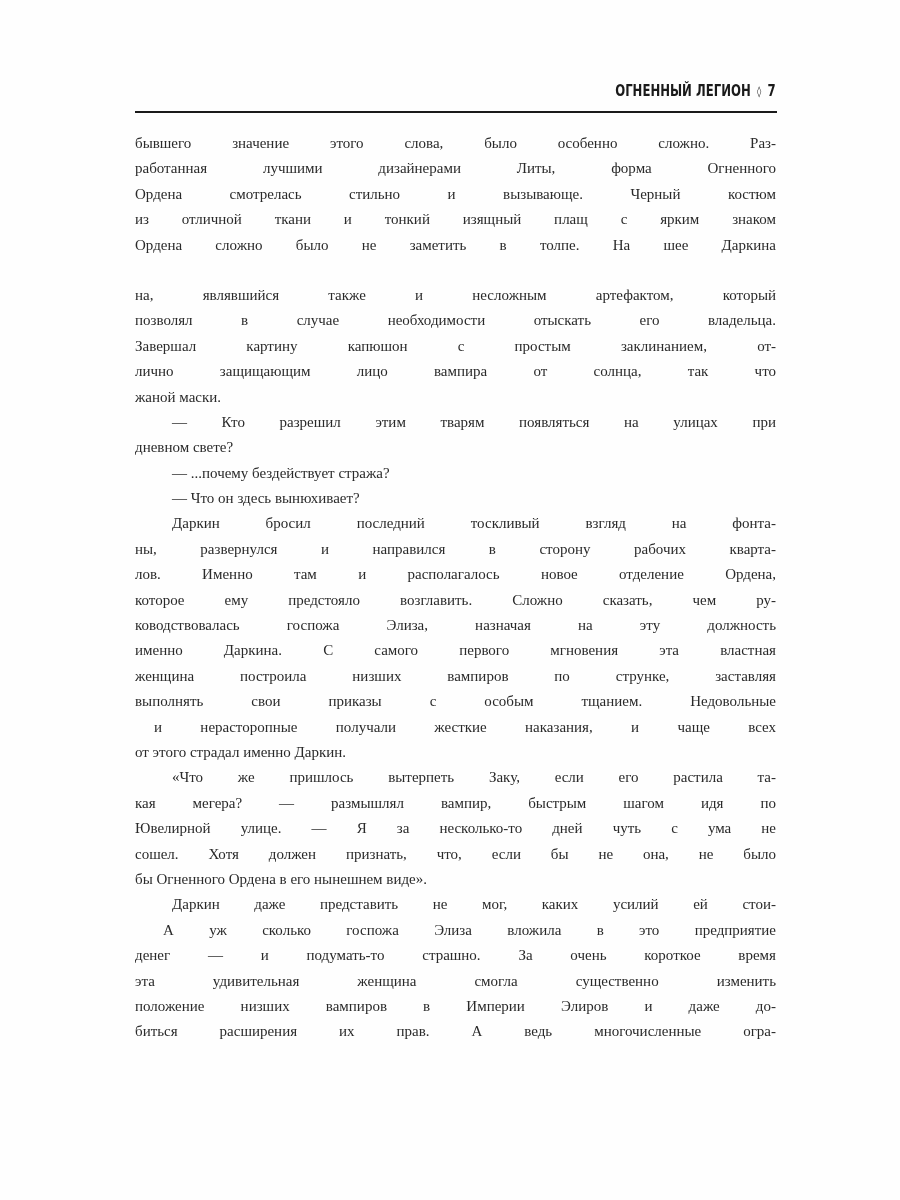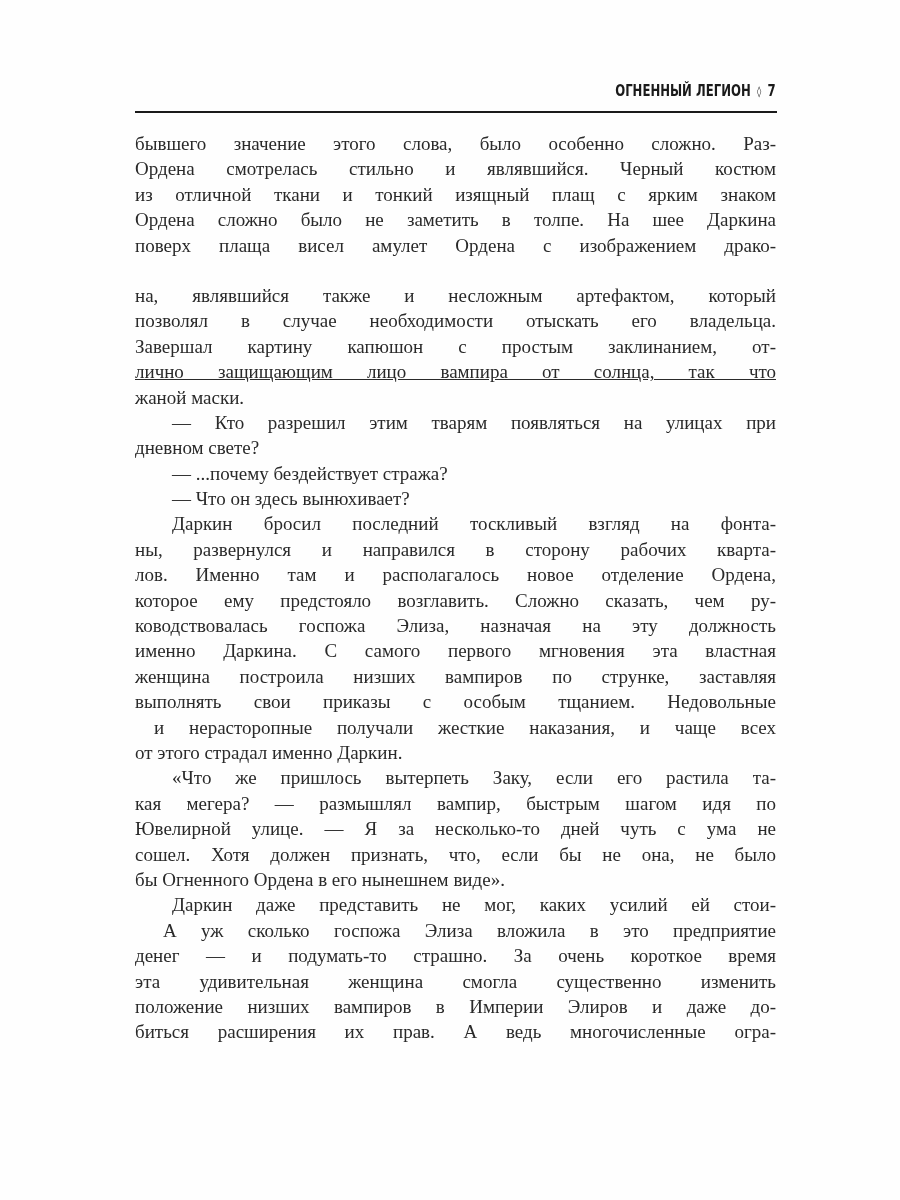--- a/index.html
+++ b/index.html
@@ -9,49 +9,49 @@
     position: absolute; right: 124px; top: 82px;
     font-family: "DejaVu Sans", sans-serif; font-weight: bold;
     font-size: 15px; letter-spacing: 0px; color: #1a1a1a;
     transform: scaleX(0.78); transform-origin: right center;
     white-space: nowrap;
   }
   .running-head .sep { margin: 0 8px; font-size: 11px; vertical-align: 1px; }
   .rule { position: absolute; left: 135px; top: 111px; width: 642px; height: 2px; background: #1a1a1a; }
   .body {
     position: absolute; left: 135px; top: 131px; width: 641px;
-    font-family: "Liberation Serif", serif; font-size: 19px;
+    font-family: "Liberation Serif", serif; font-size: 15px;
     line-height: 25.4px; color: #2a2a2a;
   }
   .line {
     display: block; white-space: nowrap; text-align: justify;
     text-align-last: justify; height: 25.4px; overflow: visible;
   }
   .line.last { text-align-last: left; }
   .line.indent { padding-left: 37px; }
 </style>
 </head>
 <body>
 
 <div class="page">
   <div class="running-head">
     <span>ОГНЕННЫЙ ЛЕГИОН</span><span class="sep">◊</span><span>7</span>
   </div>
   <div class="rule"></div>
 
   <div class="body" id="body-text">
       <span class="line" style="white-space: normal; word-spacing: 0px;">бывшего значение этого слова, было особенно сложно. Раз-</span>
-      <span class="line" style="white-space: normal; word-spacing: 0px;">Ордена смотрелась стильно и являвшийся. Черный костюм</span>
+      <span class="line" style="white-space: normal; word-spacing: 0px;">работанная лучшими дизайнерами Литы, форма Огненного</span>
+      <span class="line" style="white-space: normal; word-spacing: 0px;">Ордена смотрелась стильно и вызывающе. Черный костюм</span>
       <span class="line" style="white-space: normal; word-spacing: 0px;">из отличной ткани и тонкий изящный плащ с ярким знаком</span>
       <span class="line" style="white-space: normal; word-spacing: 0px;">Ордена сложно было не заметить в толпе. На шее Даркина</span>
-      <span class="line" style="white-space: normal; word-spacing: 0px;">поверх плаща висел амулет Ордена с изображением драко-</span>
       <span class="line" style="white-space: normal; word-spacing: 0px; margin-top: 25px;">на, являвшийся также и несложным артефактом, который</span>
       <span class="line" style="white-space: normal; word-spacing: 0px;">позволял в случае необходимости отыскать его владельца.</span>
       <span class="line" style="white-space: normal; word-spacing: 0px;">Завершал картину капюшон с простым заклинанием, от-</span>
-      <span class="line" style="white-space: normal; word-spacing: 0px; text-decoration: underline;">лично защищающим лицо вампира от солнца, так что</span>
+      <span class="line" style="white-space: normal; word-spacing: 0px;">лично защищающим лицо вампира от солнца, так что</span>
       <span class="line last">жаной маски.</span>
       <span class="line indent" style="white-space: normal; word-spacing: 0px;">— Кто разрешил этим тварям появляться на улицах при</span>
       <span class="line last">дневном свете?</span>
       <span class="line indent last">— ...почему бездействует стража?</span>
       <span class="line indent last">— Что он здесь вынюхивает?</span>
       <span class="line indent" style="white-space: normal; word-spacing: 0px;">Даркин бросил последний тоскливый взгляд на фонта-</span>
       <span class="line" style="white-space: normal; word-spacing: 0px;">ны, развернулся и направился в сторону рабочих кварта-</span>
       <span class="line" style="white-space: normal; word-spacing: 0px;">лов. Именно там и располагалось новое отделение Ордена,</span>
       <span class="line" style="white-space: normal; word-spacing: 0px;">которое ему предстояло возглавить. Сложно сказать, чем ру-</span>
       <span class="line" style="white-space: normal; word-spacing: 0px;">ководствовалась госпожа Элиза, назначая на эту должность</span>

